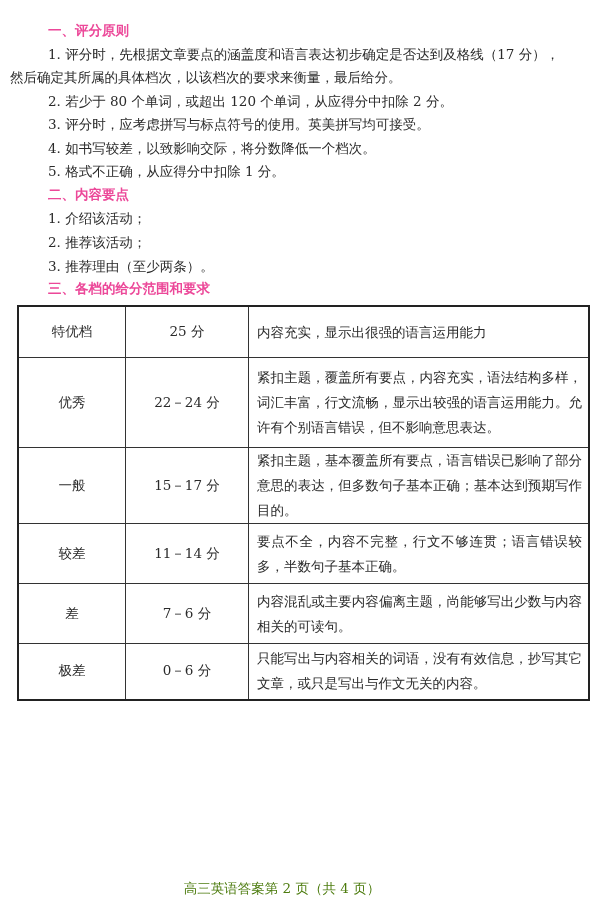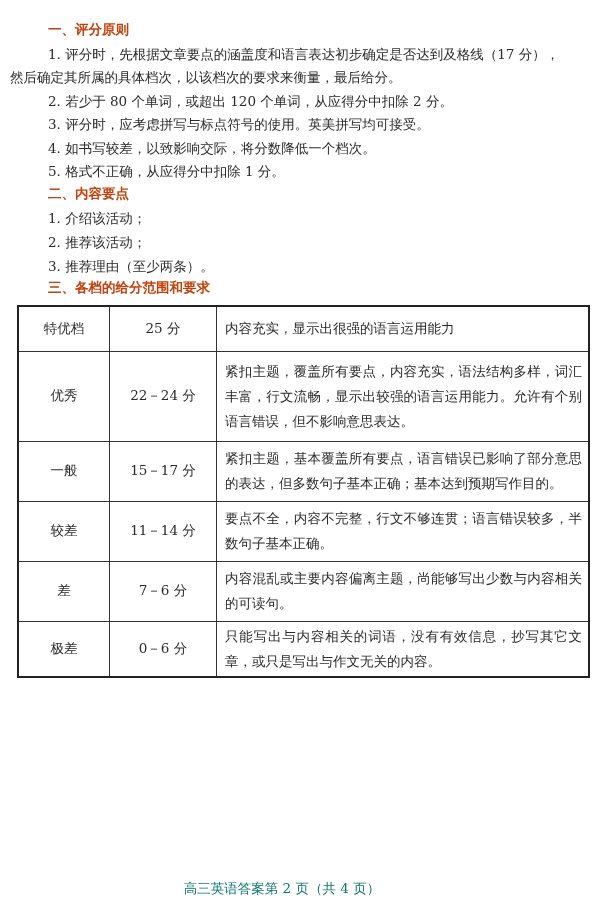--- a/index.html
+++ b/index.html
@@ -4,42 +4,42 @@
 <style>
   html, body { margin: 0; padding: 0; background: #ffffff; }
   body {
     width: 600px; height: 915px; position: relative; overflow: hidden;
     font-family: "DejaVu Serif", "Liberation Serif", serif;
     color: #2a2a2a;
     font-size: 13.5px;
   }
   .page { position: absolute; left: 0; top: 0; width: 600px; height: 915px; }
   .line { position: absolute; white-space: nowrap; line-height: 22px; }
-  .heading { font-family: Liberation Mono, monospace; font-weight: bold; font-size: 13.5px; color: #c2410c; }
+  .heading { font-family: Liberation Serif, serif; font-weight: bold; font-size: 13.5px; color: #ec4899; }
   .indent { left: 48px; }
   .flush { left: 10px; }
 
   table.grading {
     position: absolute; left: 17px; top: 305px; width: 573px;
     border-collapse: collapse;
     border: 2px solid #222;
     font-size: 13.5px;
   }
   table.grading td {
     border: 1.4px solid #333;
     vertical-align: middle;
-    padding: 8px;
+    padding: 16px;
   }
   td.level { width: 74px; text-align: center; }
   td.score { width: 90px; text-align: center; }
   td.desc { padding: 0 6px 0 8px !important; line-height: 25px; text-align: justify; }
 
   .footer {
     position: absolute; left: 0; width: 564px; top: 880px; text-align: center;
-    font-size: 13.5px; color: #0f766e;
+    font-size: 13.5px; color: #4d7c0f;
   }
 </style>
 </head>
 <body>
 
 <div class="page">
 
   <div class="line heading indent" style="top:20px">一、评分原则</div>
   <div class="line indent" style="top:43px">1. 评分时，先根据文章要点的涵盖度和语言表达初步确定是否达到及格线（17 分），</div>
   <div class="line flush" style="top:66px">然后确定其所属的具体档次，以该档次的要求来衡量，最后给分。</div>

